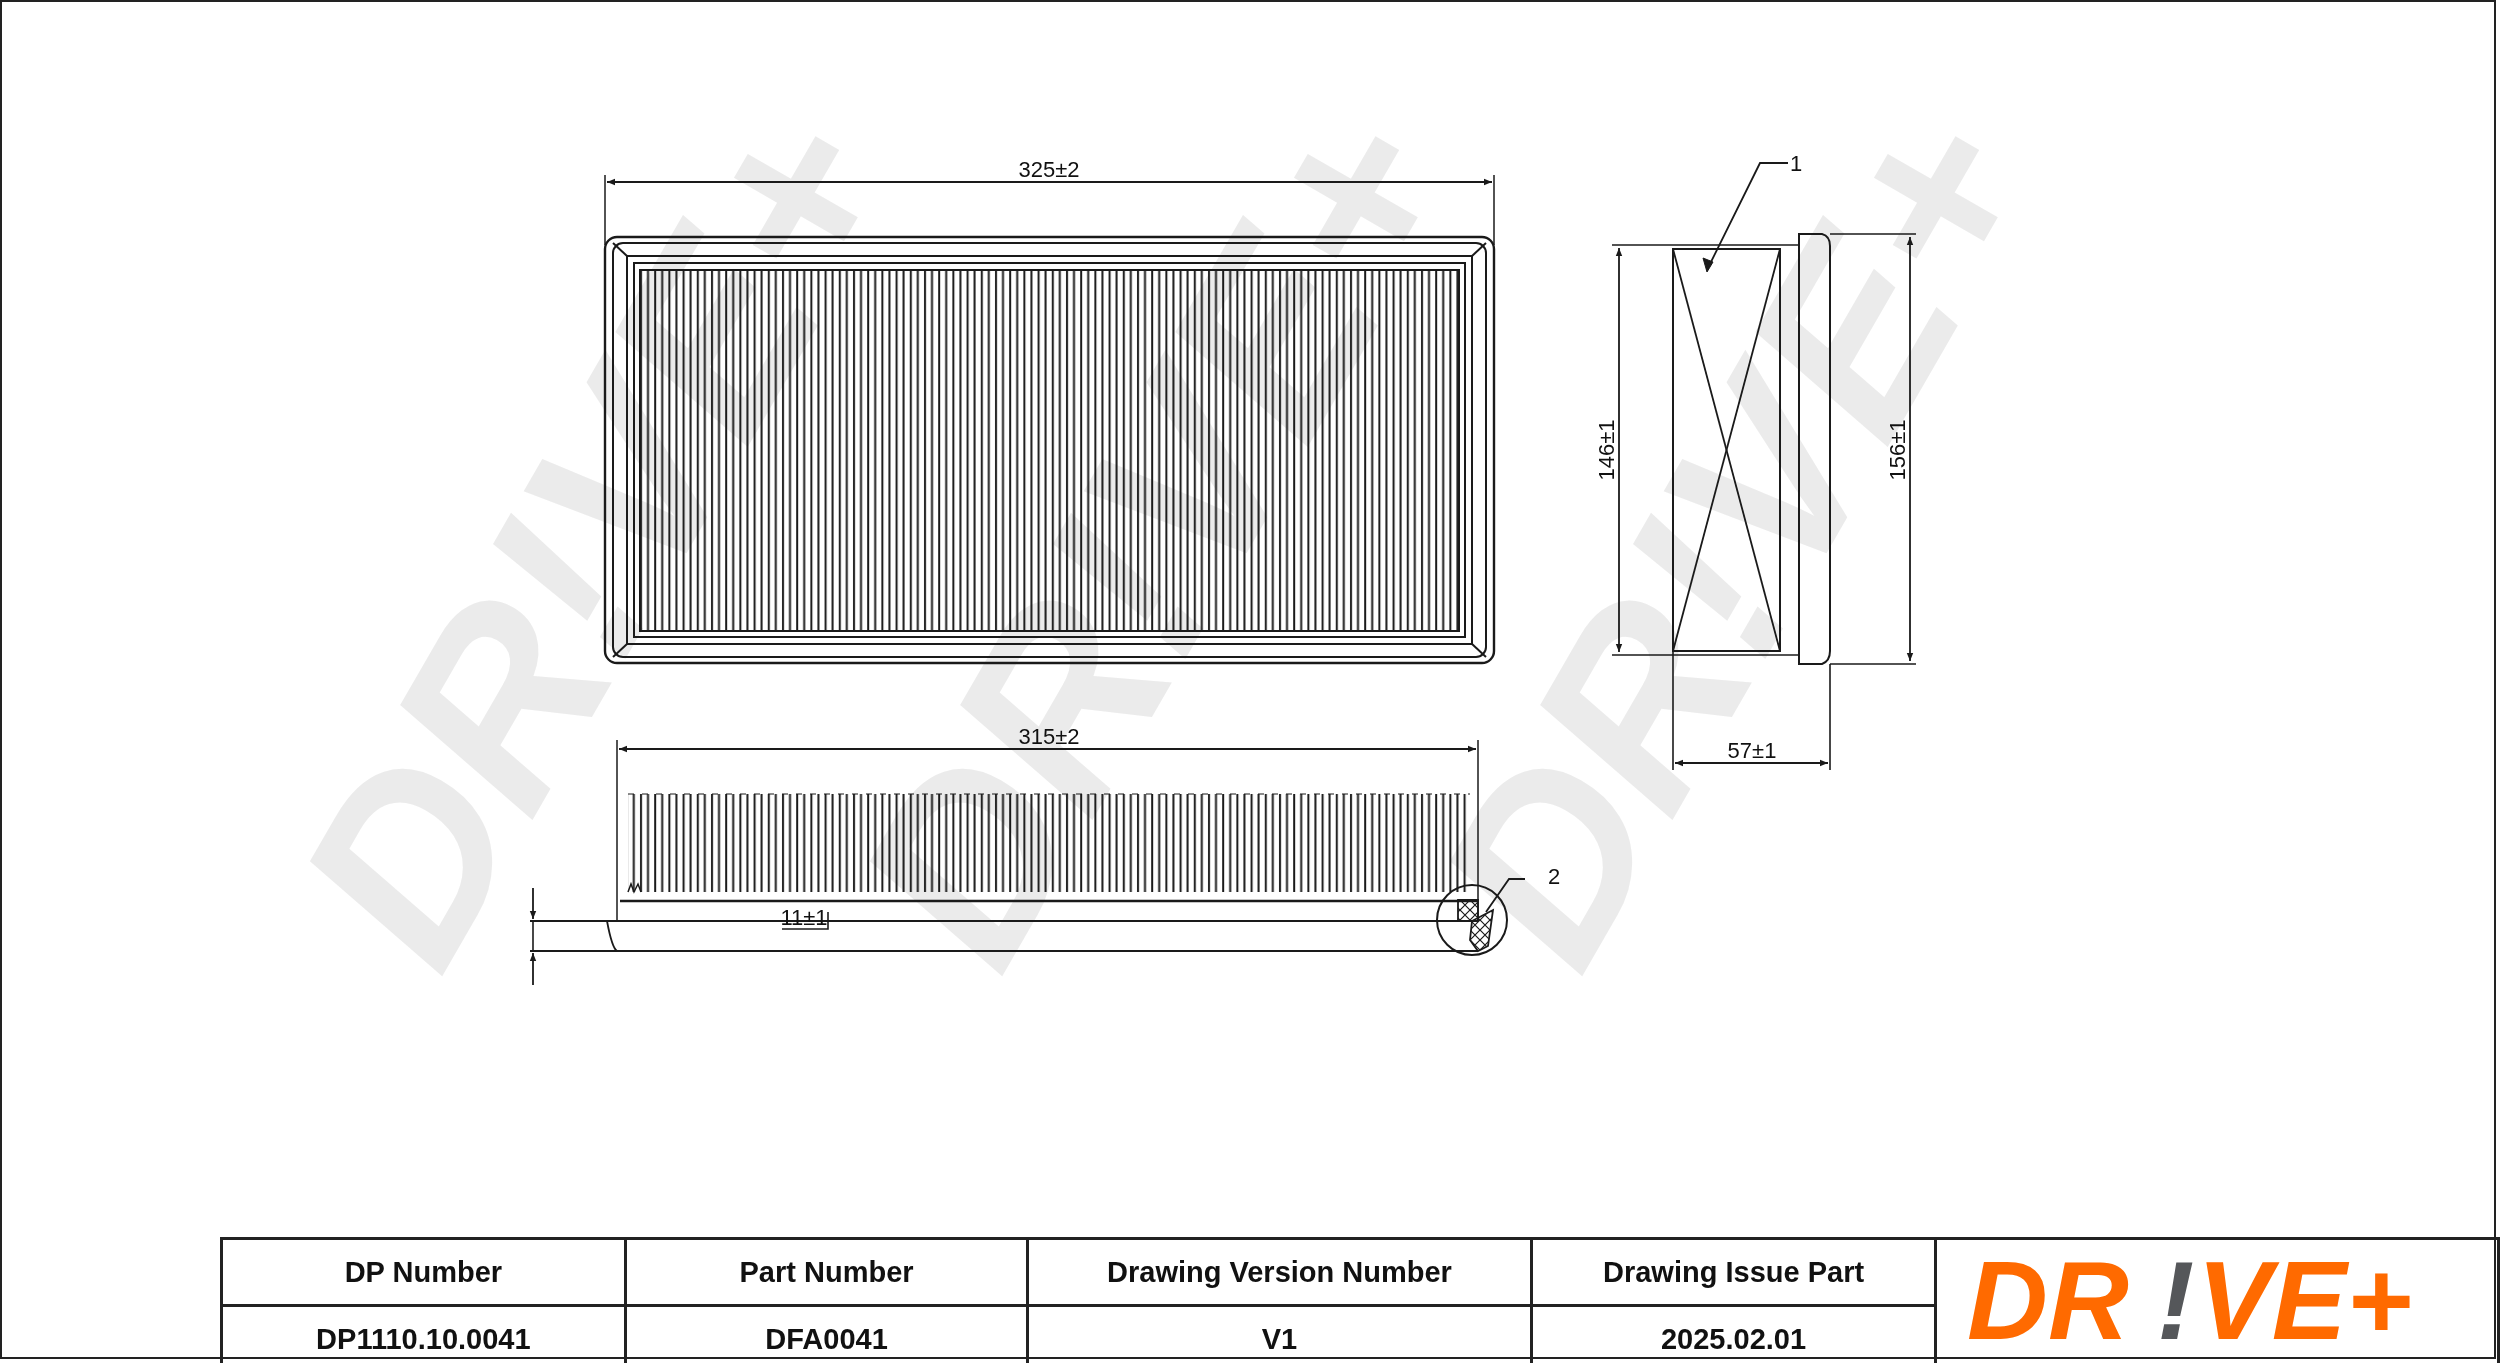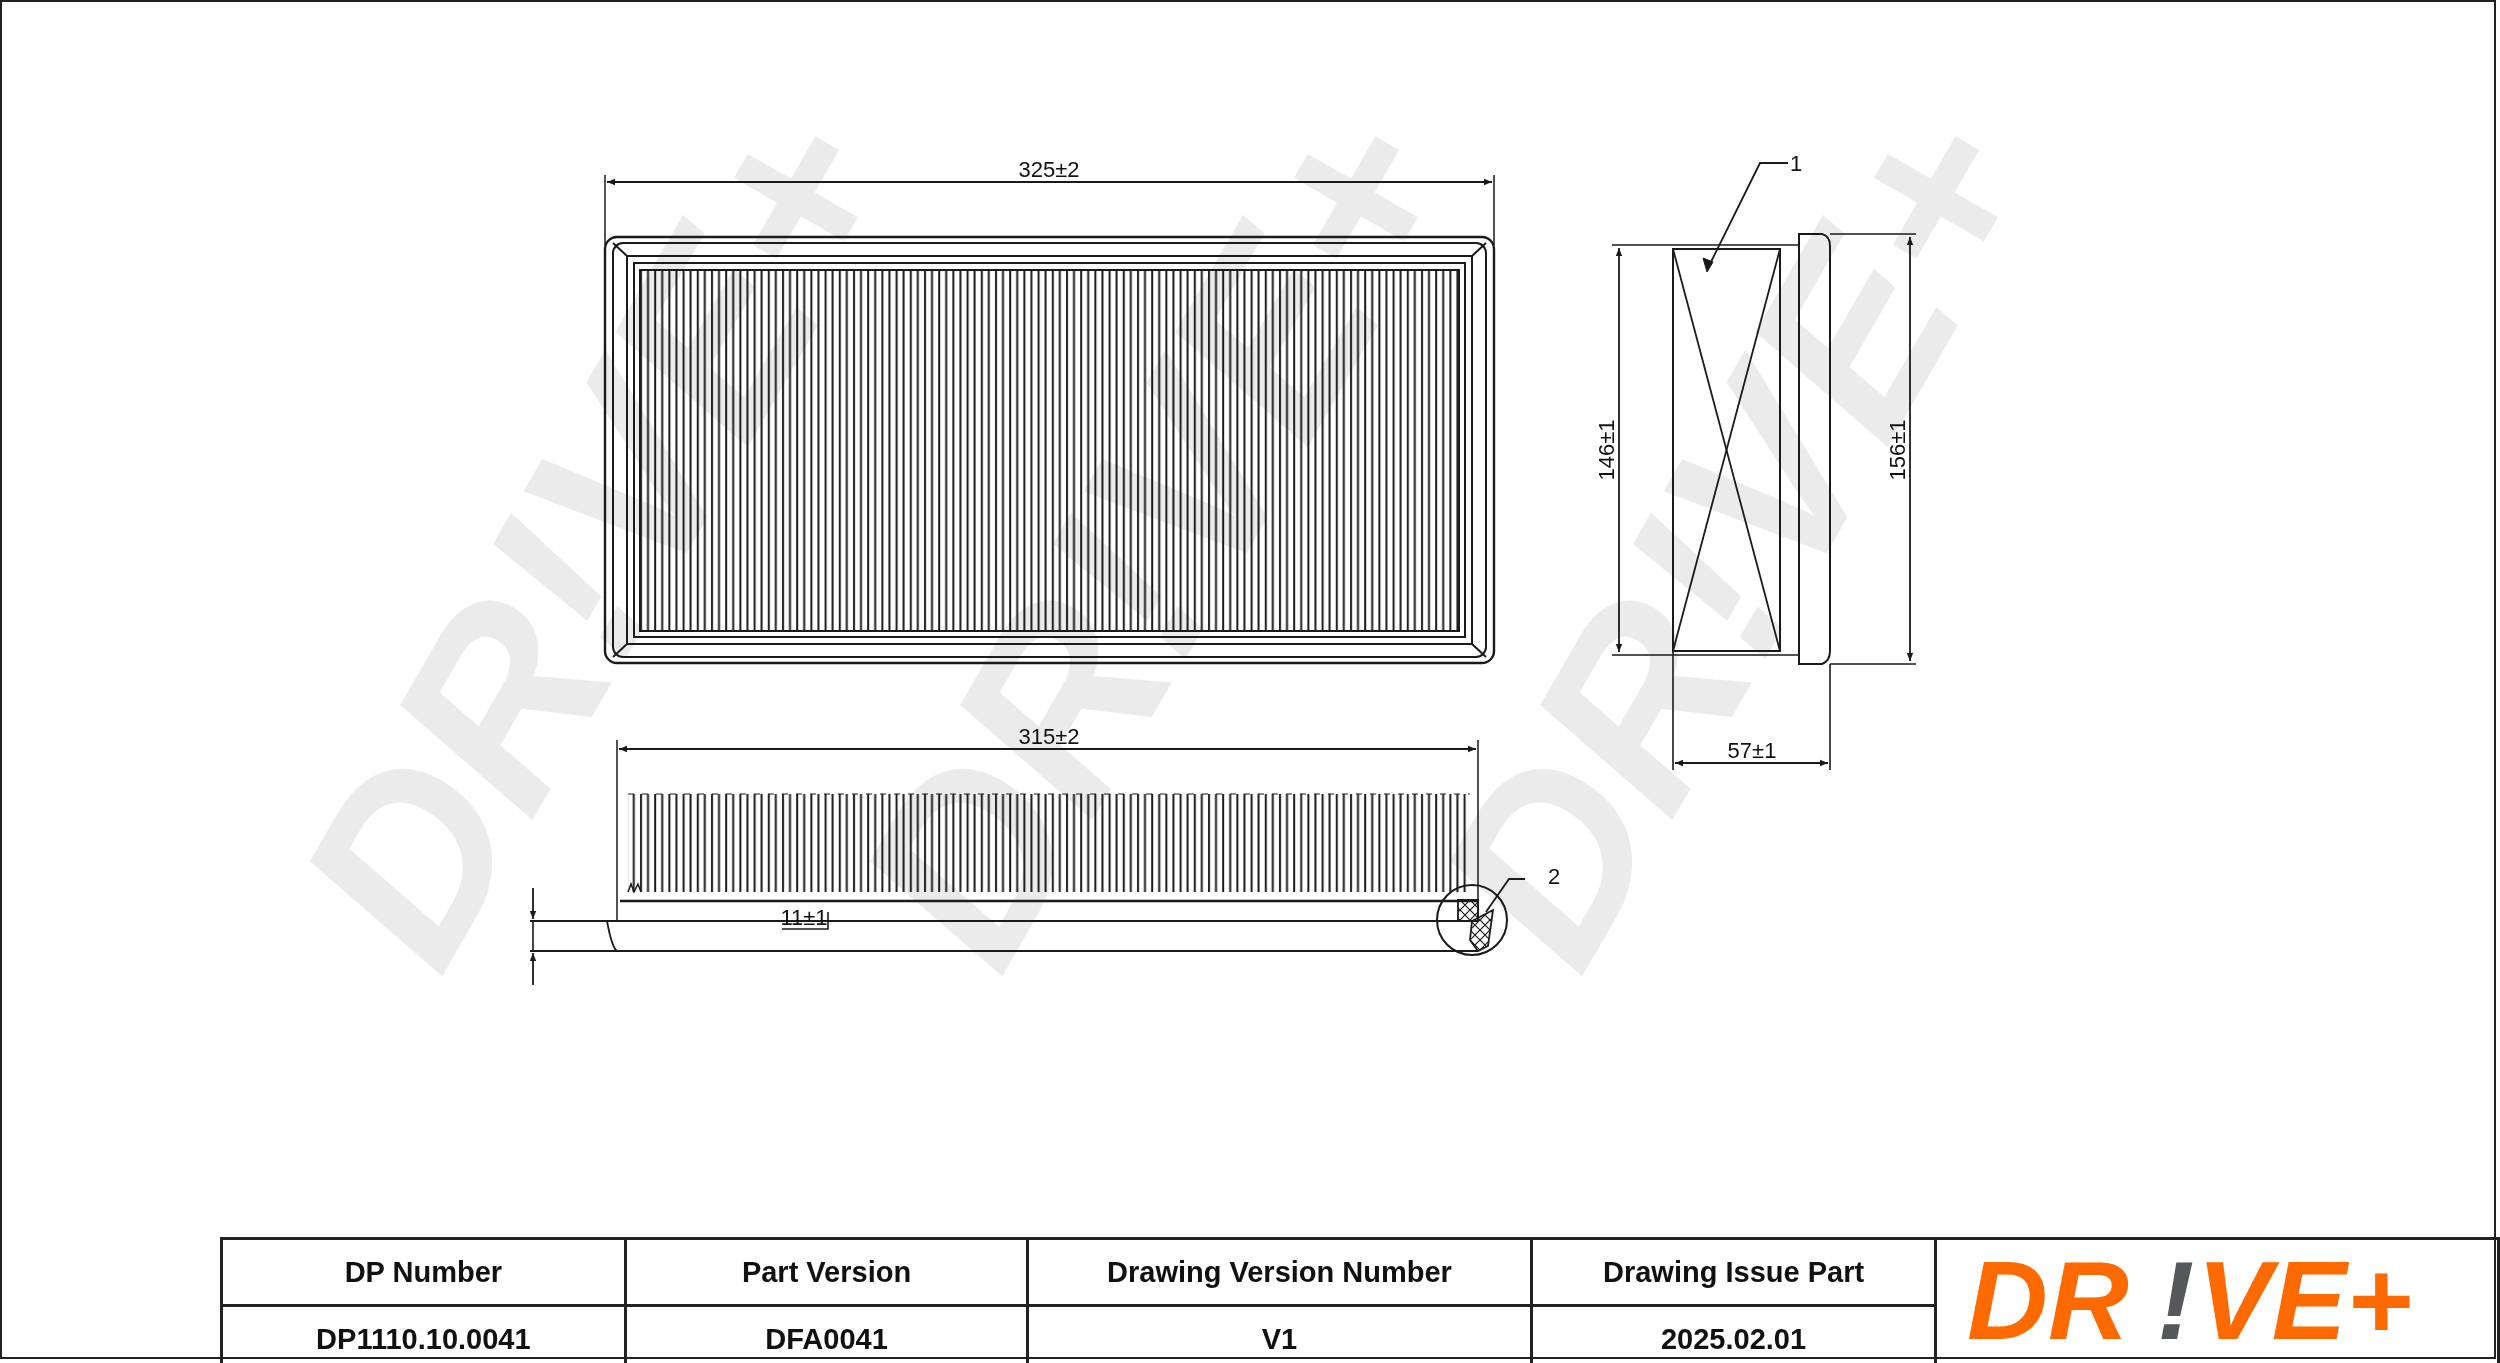--- a/index.html
+++ b/index.html
@@ -124,21 +124,21 @@
   </g>
   <text class="dimtext" x="1049" y="744" text-anchor="middle">315±2</text>
   <text class="dimtext" x="804" y="925" text-anchor="middle">11±1</text>
   <text class="callout" x="1548" y="884">2</text>
 </svg>
 
 <table class="tb-table">
   <tbody>
       <tr>
     <td class="h" style="width:403px">DP Number</td>
-    <td class="h" style="width:403px">Part Version</td>
+    <td class="h" style="width:403px">Part Number</td>
     <td class="h" style="width:505px">Drawing Version Number</td>
     <td class="h" style="width:405px">Drawing Issue Part</td>
     <td rowspan="2" class="logo-cell">
       <svg width="520" height="110" viewBox="0 0 520 110">
         <text x="10" y="92" font-family="Liberation Sans, sans-serif" font-weight="bold" font-style="italic" font-size="112" fill="#FF6A00">DR</text>
         <text x="200" y="92" font-family="Liberation Sans, sans-serif" font-weight="bold" font-style="italic" font-size="112" fill="#55575A">!</text>
         <text x="240" y="92" font-family="Liberation Sans, sans-serif" font-weight="bold" font-style="italic" font-size="112" fill="#FF6A00">VE+</text>
       </svg>
     </td>
   </tr>

